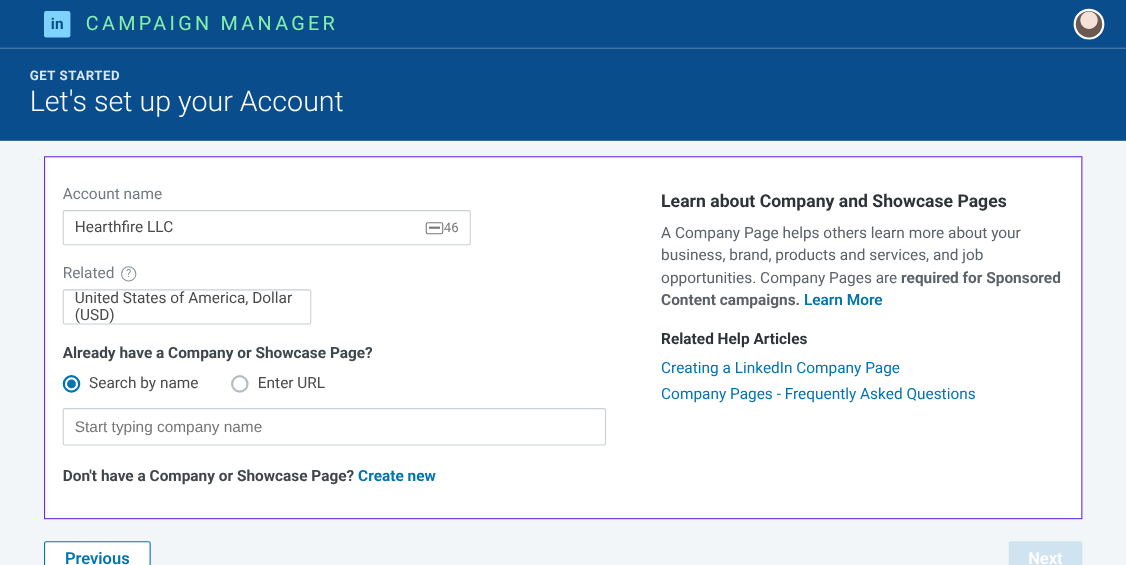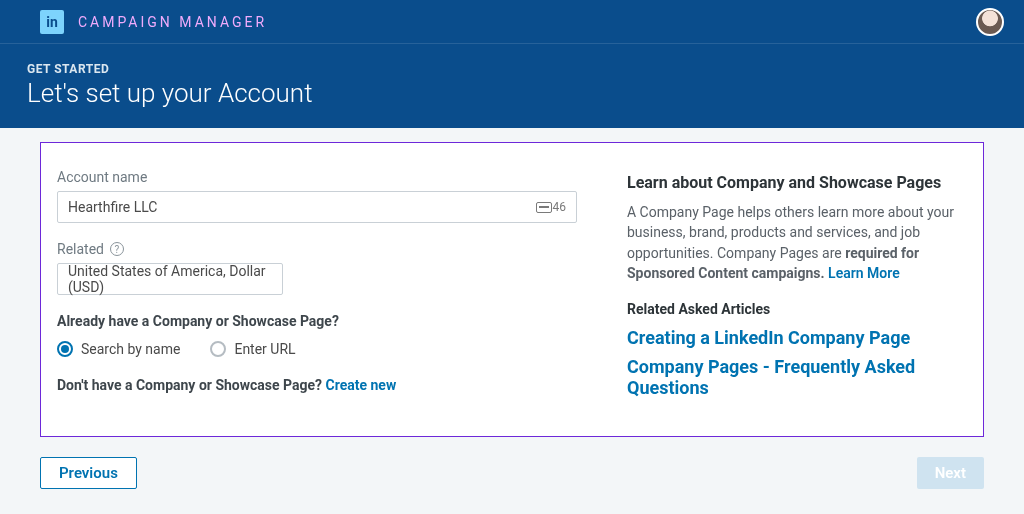--- a/index.html
+++ b/index.html
@@ -29,22 +29,22 @@
     justify-content: center;
     margin-right: 14px;
   }
   .logo-box span {
     color: #0a4d8c;
     font-weight: 700;
     font-size: 14px;
     line-height: 1;
   }
   .app-title {
-    color: #f0abfc;
-    font-size: 14px;
+    color: #86efac;
+    font-size: 18px;
     letter-spacing: 3px;
     font-weight: 400;
   }
   .spacer { flex: 1; }
   .avatar {
     width: 28px;
     height: 28px;
     border-radius: 50%;
     background: radial-gradient(circle at 50% 35%, #f4e2d8 0 38%, #6b5a52 42% 100%);
     border: 2px solid #fff;
@@ -90,21 +90,21 @@
     border: 1px solid #c9d0d6;
     border-radius: 2px;
     padding: 0 10px;
     font-size: 14px;
     color: #4a4a4a;
     background: #fff;
     display: flex;
     align-items: center;
     justify-content: space-between;
   }
-  .input-wide { width: 520px; }
+  .input-wide { width: 371px; }
   .select { width: 226px; }
   .input .suffix-icon {
     font-size: 12px;
     color: #7a7a7a;
     display: flex;
     align-items: center;
     gap: 1px;
   }
   .field-block { margin-bottom: 18px; }
   .question {
@@ -172,23 +172,23 @@
     margin-bottom: 18px;
   }
   .right-sub {
     font-size: 14px;
     font-weight: 700;
     color: #2d3438;
     margin-bottom: 10px;
   }
   .help-link {
     display: block;
-    font-size: 18px;
+    font-size: 14px;
     color: #0073b1;
-    font-weight: 700;
+    font-weight: 400;
     margin-bottom: 8px;
     cursor: pointer;
   }
   .footer {
     margin: 20px 40px 0;
     display: flex;
     justify-content: space-between;
   }
   .btn {
     height: 32px;
@@ -270,32 +270,33 @@
       <div class="radio-item">
         <span class="radio checked"></span>
         <span>Search by name</span>
       </div>
       <div class="radio-item">
         <span class="radio"></span>
         <span>Enter URL</span>
       </div>
     </div>
 
+    <input class="search-input" type="text" placeholder="Start typing company name" style="">
 
     <div class="noco-text">
       <span>Don't have a Company or Showcase Page? </span><span class="link">Create new</span>
     </div>
   </div>
 
   <div class="col-right">
     <div class="right-title">Learn about Company and Showcase Pages</div>
     <div class="right-text">
       <span>A Company Page helps others learn more about your business, brand, products and services, and job opportunities. Company Pages are </span><b>required for Sponsored Content campaigns. </b><span class="link-normal">Learn More</span>
     </div>
-    <div class="right-sub">Related Asked Articles</div>
+    <div class="right-sub">Related Help Articles</div>
     <a class="help-link">Creating a LinkedIn Company Page</a>
     <a class="help-link">Company Pages - Frequently Asked Questions</a>
   </div>
 </div>
 
 <div class="footer">
   <div class="btn btn-outline">Previous</div>
   <div class="btn btn-primary-disabled">Next</div>
 </div>
 

